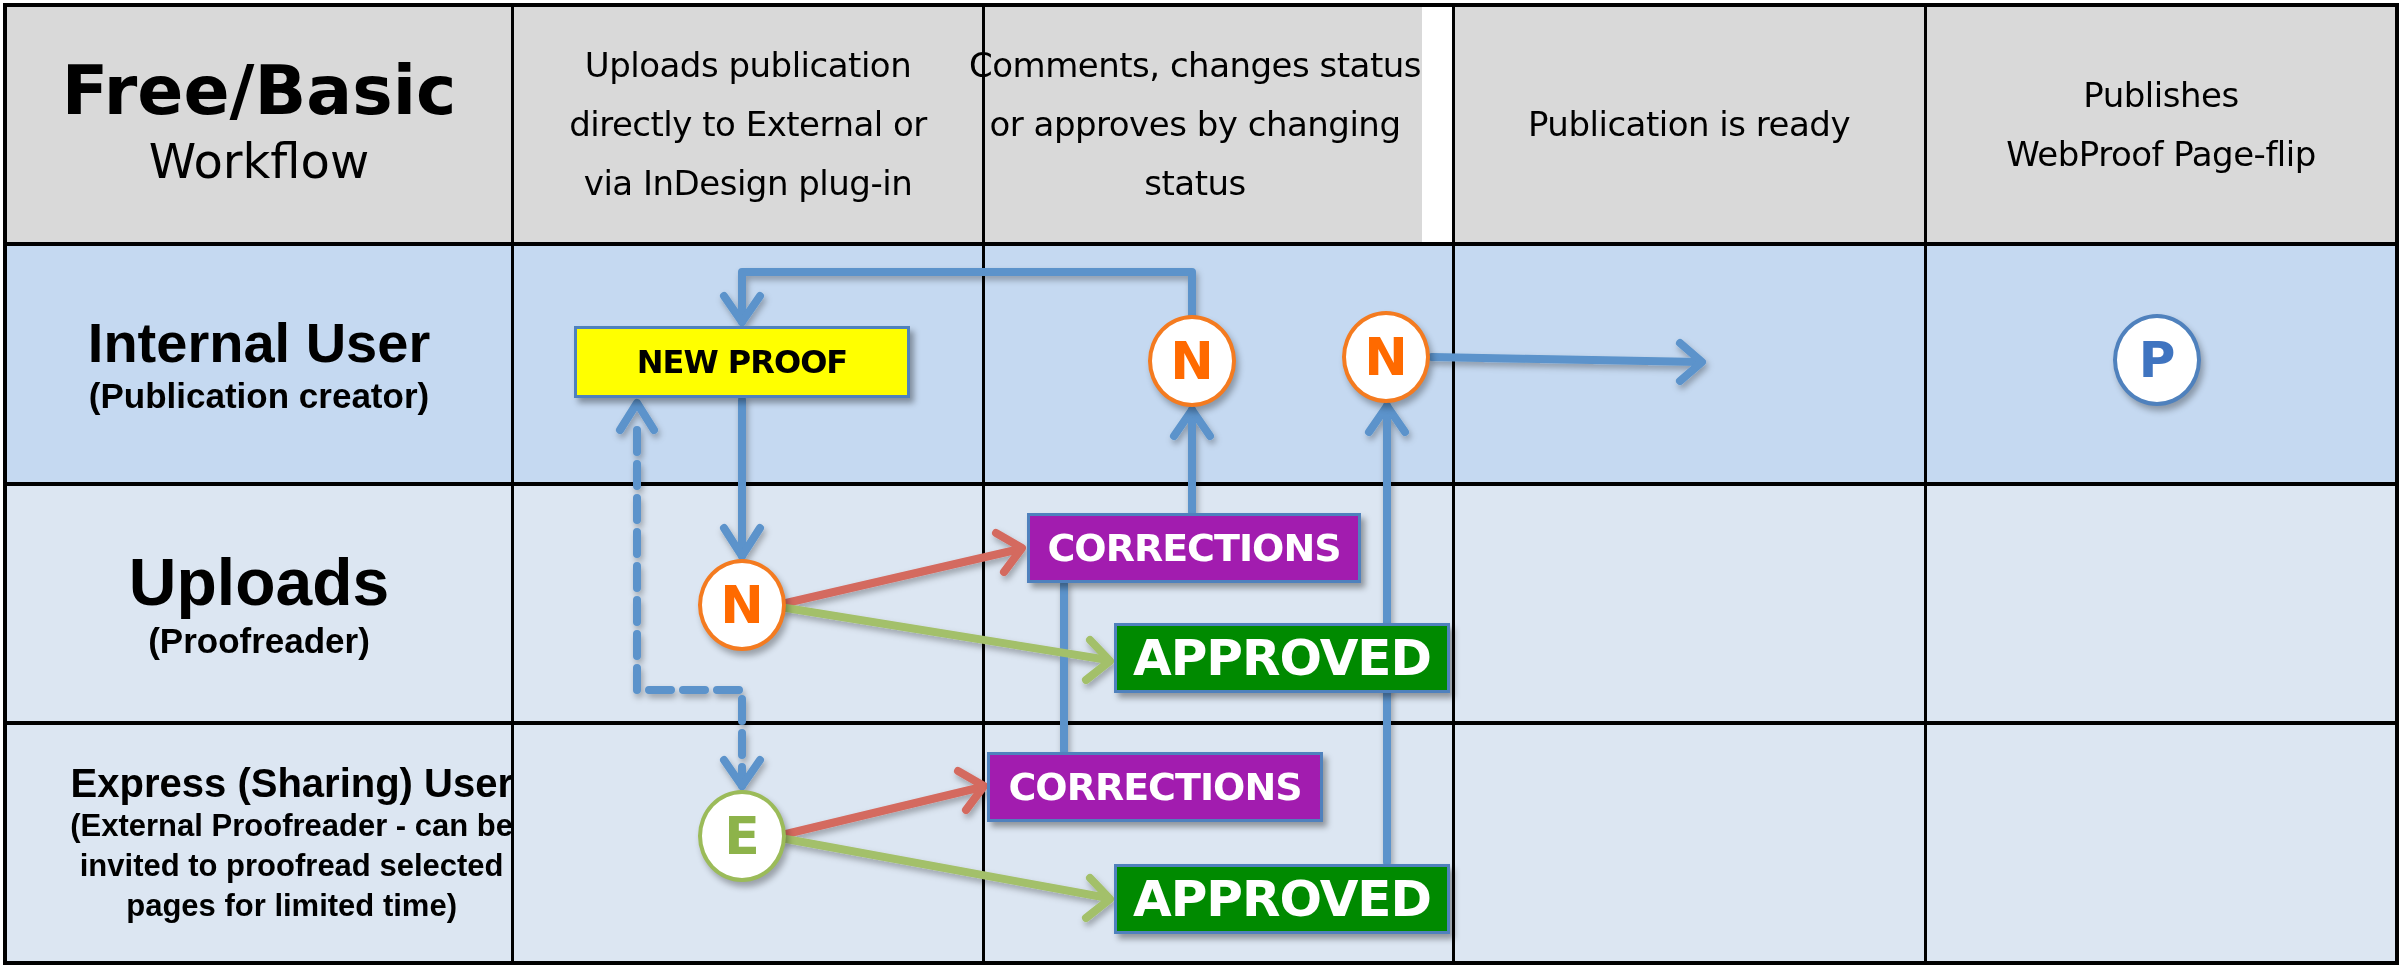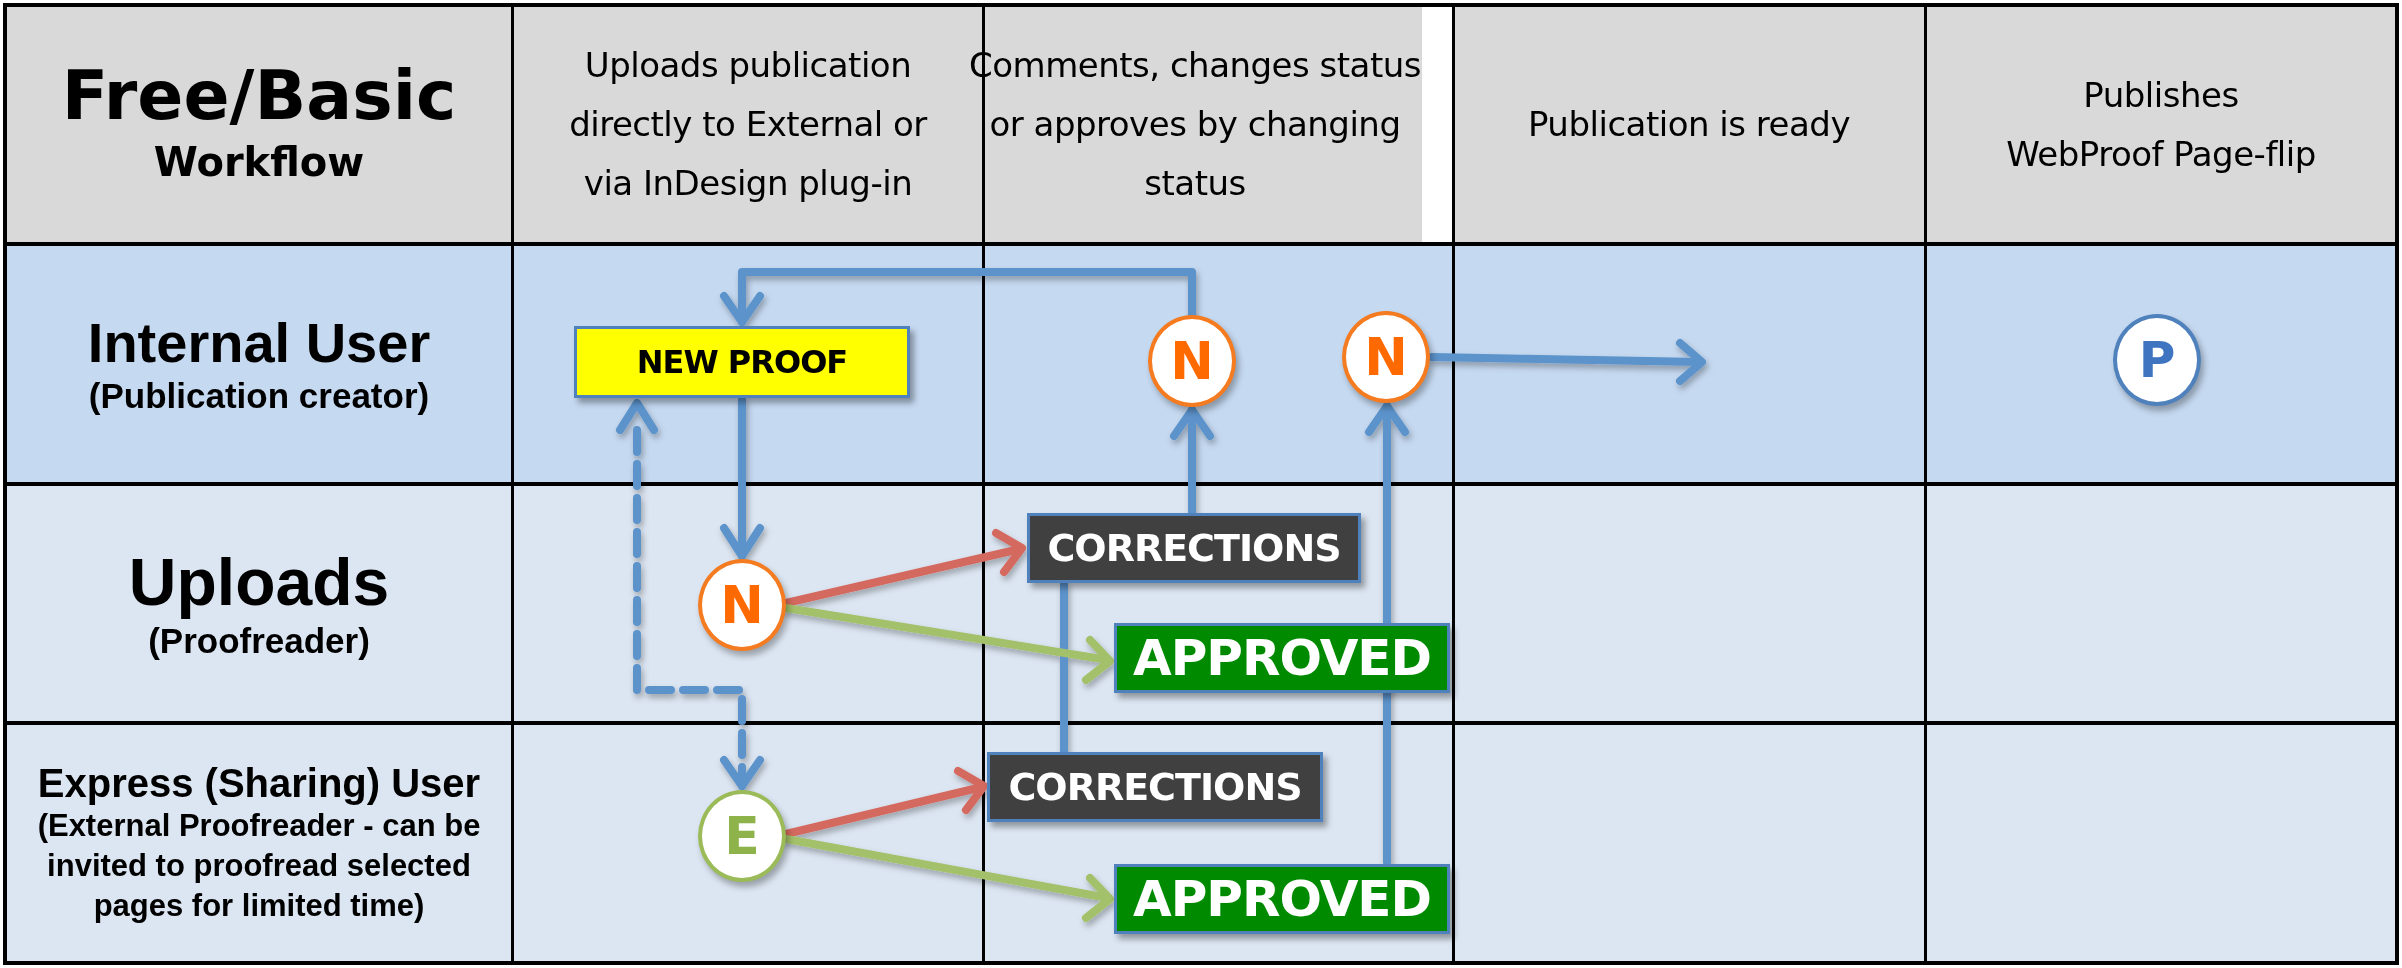--- a/index.html
+++ b/index.html
@@ -3,32 +3,32 @@
 <meta charset="utf-8">
 <style>
   html, body { margin: 0; padding: 0; background: #ffffff; }
   body { width: 2402px; height: 968px; position: relative; overflow: hidden; font-family: "Liberation Sans", sans-serif; }
   #grid { position: absolute; left: 0; top: 0; width: 1992px; height: 968px; }
   .cell { position: absolute; box-sizing: border-box; display: flex; flex-direction: column; align-items: center; justify-content: center; text-align: center; color: #000; }
   .hdr { background: #d9d9d9; }
   .r1 { background: #c5d9f1; }
   .r2, .r3 { background: #dce6f2; }
   .corner-title { font-family: "DejaVu Sans", sans-serif; font-weight: bold; font-size: 68px; line-height: 1.1; }
-  .corner-sub { font-family: "DejaVu Sans", sans-serif; font-weight: bold; font-size: 40px; line-height: 1.4; }
+  .corner-sub { font-family: "DejaVu Sans", sans-serif; font-weight: normal; font-size: 48px; line-height: 1.4; }
   .hdr-text { font-family: "DejaVu Sans", sans-serif; font-size: 34px; line-height: 59px; white-space: pre-line; letter-spacing: -0.5px; }
   .role-main { font-weight: bold; font-size: 56px; line-height: 1.15; }
   .role-main.big { font-size: 66px; }
   .role-main.small { font-size: 40px; }
   .role-sub { font-weight: bold; font-size: 35px; line-height: 1.2; }
   .role-sub.small { font-size: 31px; line-height: 1.3; white-space: pre-line; }
   .gridline { position: absolute; background: #000; }
   svg#flow { position: absolute; left: 0; top: 0; }
   .box { position: absolute; box-sizing: border-box; display: flex; align-items: center; justify-content: center; font-family: "DejaVu Sans", sans-serif; font-weight: bold; border: 3px solid #4f81bd; box-shadow: 4px 5px 6px rgba(0,0,0,0.35); }
   .box.newproof { background: #ffff00; color: #000; font-size: 32px; letter-spacing: -1px; }
-  .box.corrections { background: #404040; color: #fff; font-size: 38px; letter-spacing: -1px; }
+  .box.corrections { background: #a21caf; color: #fff; font-size: 38px; letter-spacing: -1px; }
   .box.approved { background: #008a00; color: #fff; font-size: 50px; letter-spacing: -1px; }
   .node { position: absolute; box-sizing: border-box; width: 88px; height: 92px; border-radius: 50%; background: #fff; display: flex; align-items: center; justify-content: center; font-family: "DejaVu Sans", sans-serif; font-weight: bold; box-shadow: 3px 5px 6px rgba(0,0,0,0.3); }
   .node.orange { border: 4px solid #f47b20; color: #ff6a00; font-size: 52px; }
   .node.green { border: 4px solid #9bbb59; color: #8db34a; font-size: 52px; }
   .node.blue { border: 4px solid #4f81bd; color: #3f74c0; font-size: 50px; }
 </style>
 </head>
 <body>
 
 <div id="grid">
@@ -66,21 +66,21 @@
 
   <div class="cell r2" style="left:5px;top:484px;width:508px;height:239px;">
     <div class="role-main big">Uploads</div>
     <div class="role-sub">(Proofreader)</div>
   </div>
   <div class="cell r2" style="left:513px;top:484px;width:470px;height:239px;"></div>
   <div class="cell r2" style="left:983px;top:484px;width:470px;height:239px;"></div>
   <div class="cell r2" style="left:1453px;top:484px;width:472px;height:239px;"></div>
   <div class="cell r2" style="left:1925px;top:484px;width:472px;height:239px;"></div>
 
-  <div class="cell r3" style="left:5px;top:723px;width:508px;height:240px;">
+  <div class="cell r3" style="left:5px;top:723px;width:508px;height:240px;align-items:flex-end;">
     <div class="role-main small">Express (Sharing) User</div>
     <div class="role-sub small">(External Proofreader - can be
 invited to proofread selected
 pages for limited time)</div>
   </div>
   <div class="cell r3" style="left:513px;top:723px;width:470px;height:240px;"></div>
   <div class="cell r3" style="left:983px;top:723px;width:470px;height:240px;"></div>
   <div class="cell r3" style="left:1453px;top:723px;width:472px;height:240px;"></div>
   <div class="cell r3" style="left:1925px;top:723px;width:472px;height:240px;"></div>
 

